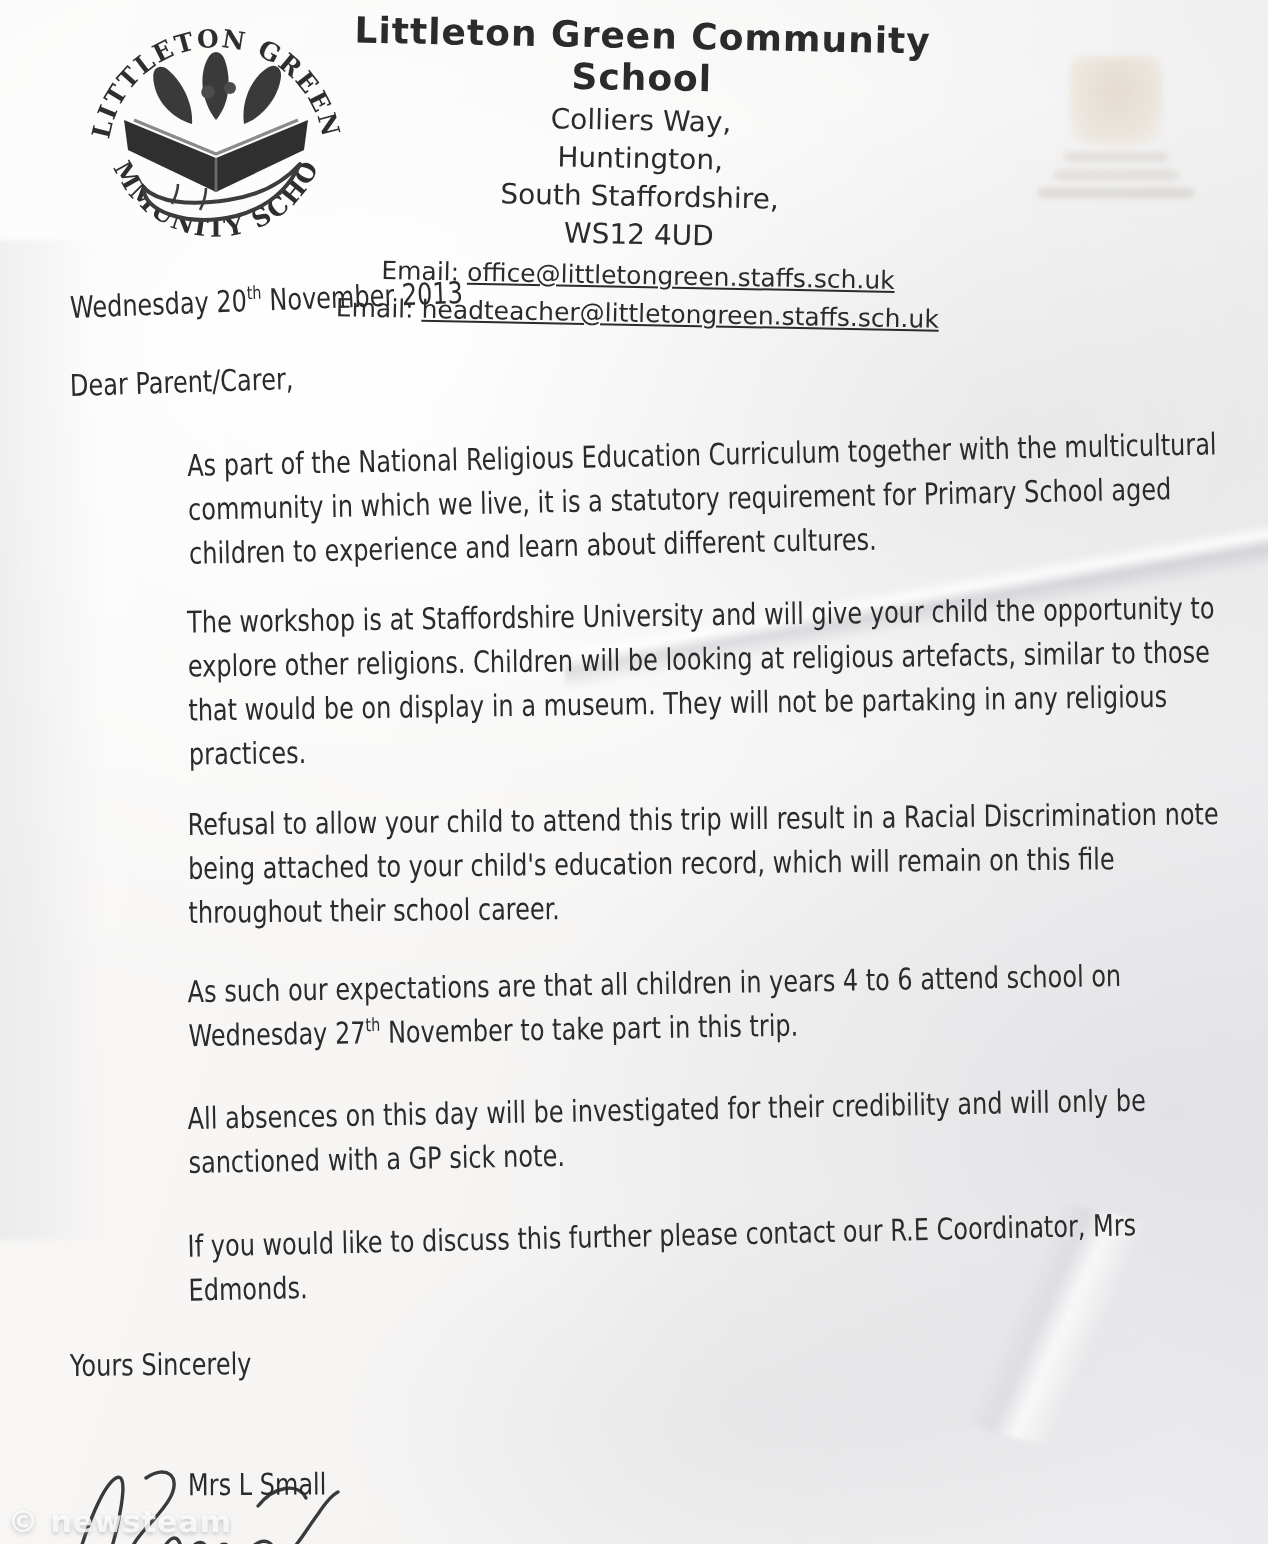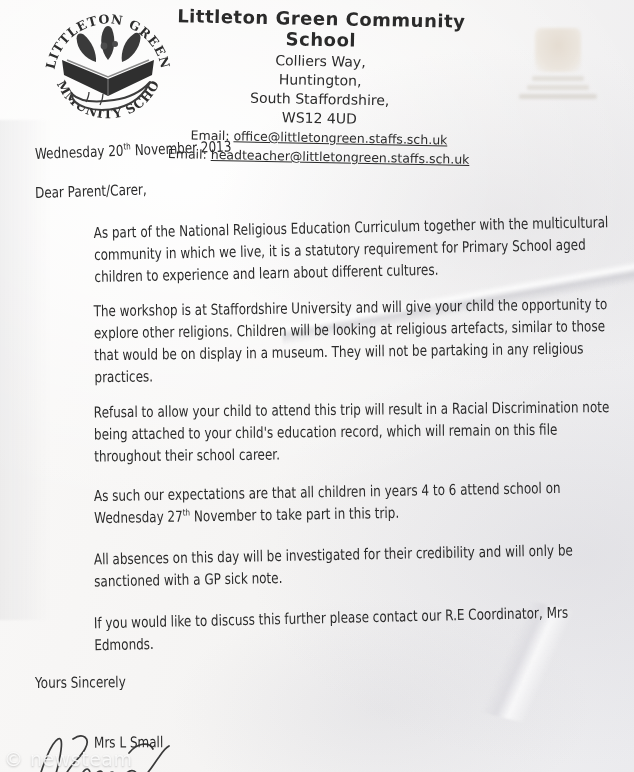--- a/index.html
+++ b/index.html
@@ -61,21 +61,21 @@
   .para-4{transform:rotate(-1.1deg) scaleX(0.8);margin-bottom:19px;}
   .para-5{transform:rotate(-1.3deg) scaleX(0.8);margin-bottom:21px;}
   sup{font-size:9px;line-height:0;}
   .closing{transform:rotate(-0.6deg) scaleX(0.8);margin:0;line-height:22px;}
   .signature-wrap{position:relative;height:58px;margin:2px 0 0 0;}
   .signature-svg{position:absolute;left:-2px;top:0;}
   .sig-name{transform:rotate(-0.4deg) scaleX(0.8);margin:0;line-height:21px;position:relative;z-index:2;}
 
   
   .watermark{
-    position:absolute;left:4px;bottom:2px;font-size:19px;font-weight:normal;letter-spacing:0.5px;
+    position:absolute;left:4px;bottom:2px;font-size:15px;font-weight:bold;letter-spacing:0.5px;
     color:rgba(255,255,255,0.8);text-shadow:0 1px 2px rgba(130,130,130,0.45);
   }
 </style>
 </head>
 <body>
 
 <div class="photo">
 
   <div class="crease crease-1"></div>
   <div class="crease crease-2"></div>

